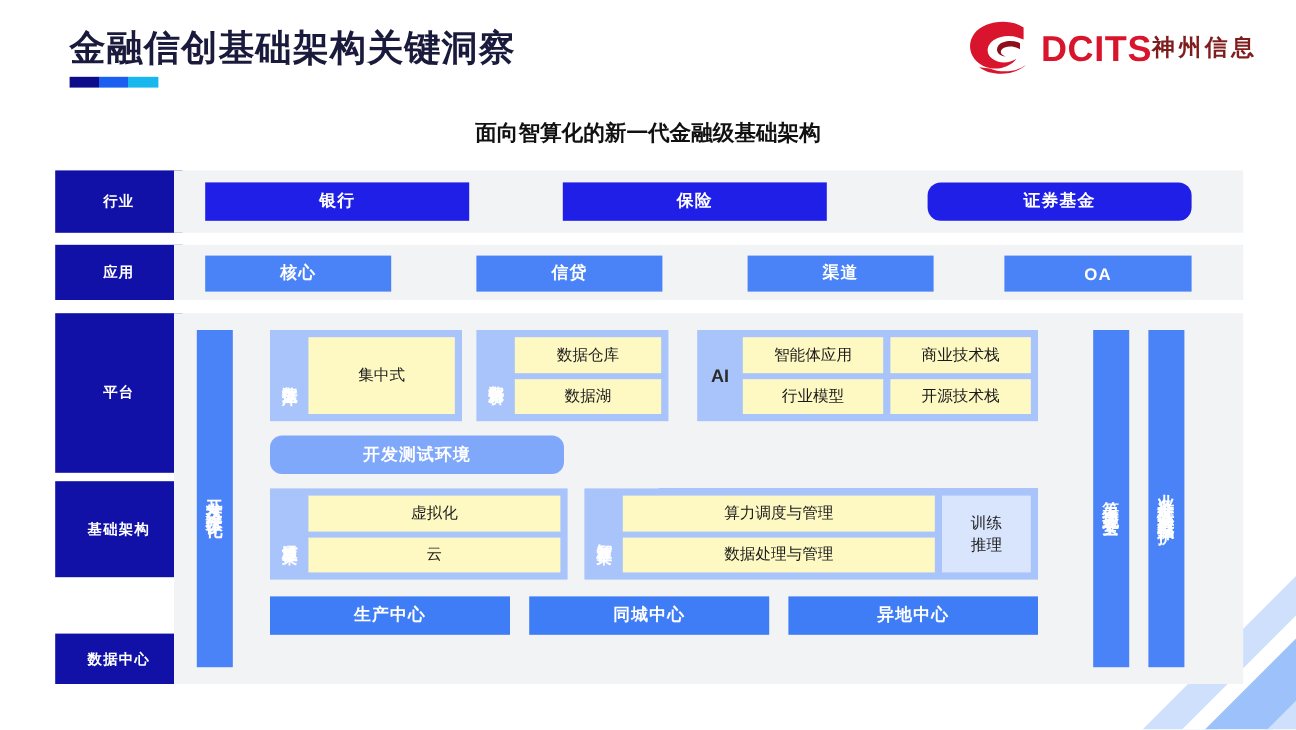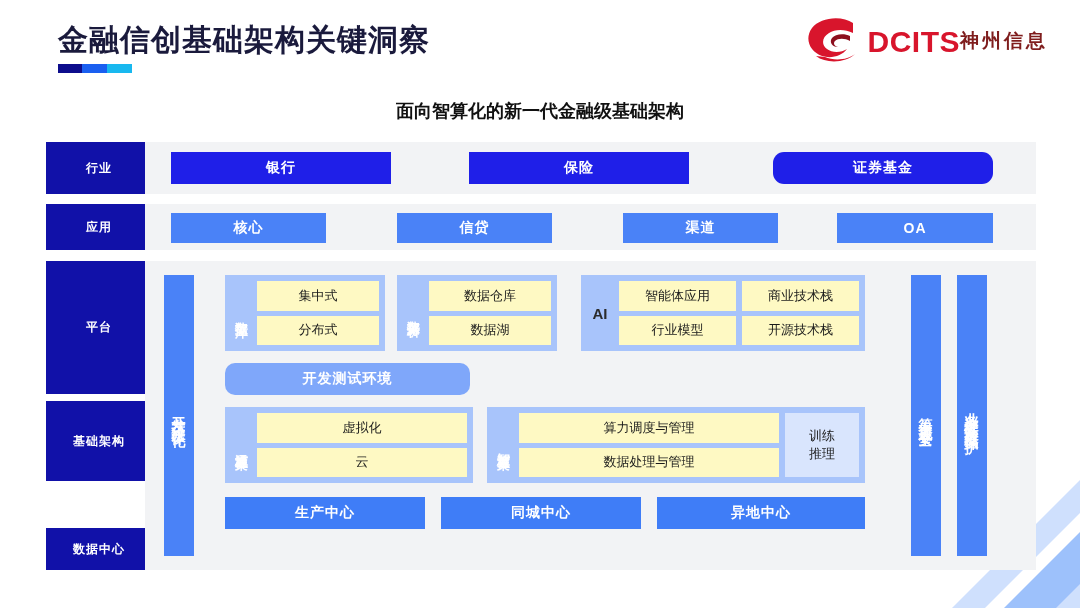--- a/index.html
+++ b/index.html
@@ -194,21 +194,20 @@
       <div class="vbar vbar-left">开发运维一体化</div>
       <div class="vbar vbar-r1">等保合规安全</div>
       <div class="vbar vbar-r2">业务连续性及数据保护</div>
 
       <div class="content">
 
         <div class="group g-db">
           <div class="group-label">数据库</div>
           <div class="group-items">
             <div class="cell">集中式</div>
-            <div class="cell">分布式</div>
           </div>
         </div>
 
         <div class="group g-da">
           <div class="group-label">数据分析</div>
           <div class="group-items">
             <div class="cell">数据仓库</div>
             <div class="cell">数据湖</div>
           </div>
         </div>

